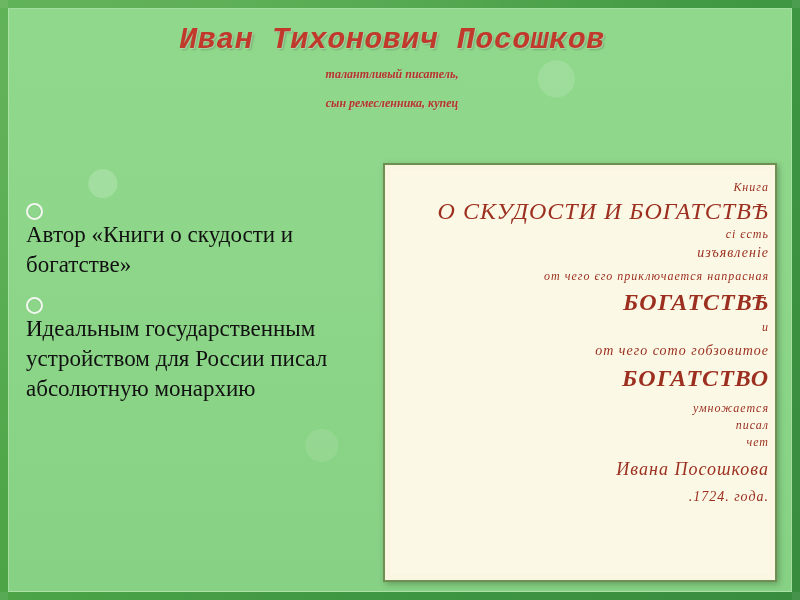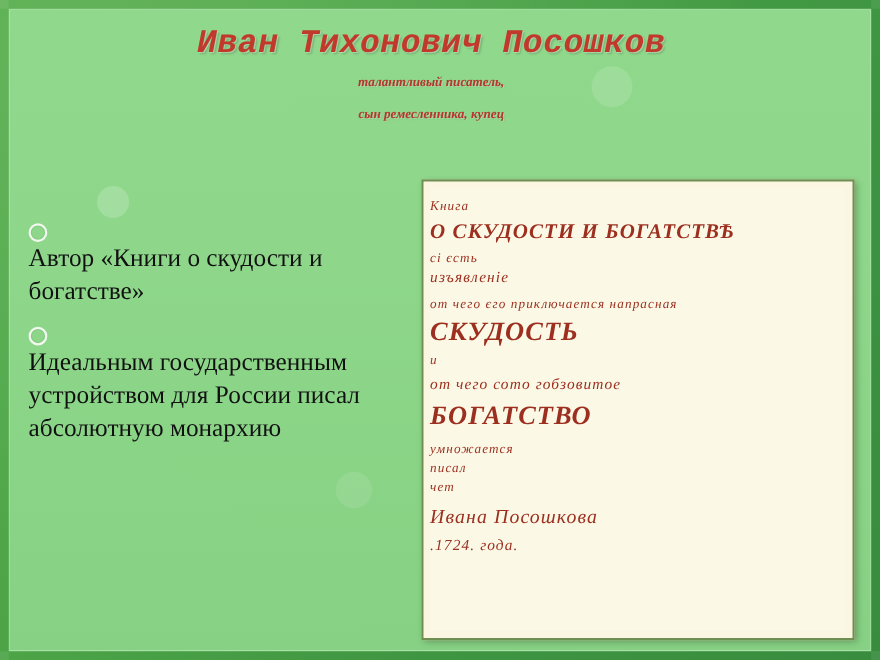--- a/index.html
+++ b/index.html
@@ -148,37 +148,37 @@
     box-shadow: 2px 2px 6px rgba(0,0,0,0.25);
     z-index: 4;
     overflow: hidden;
   }
   .book-inner {
     position: absolute;
     inset: 6px;
     background: #fbf8e6;
     display: flex;
     flex-direction: column;
-    align-items: flex-start;
+    align-items: flex-end;
     justify-content: flex-start;
     padding-top: 8px;
     box-sizing: border-box;
   }
   .ms-line {
     color: #9c2f1f;
     font-family: "Liberation Serif", serif;
     font-style: italic;
     text-align: center;
     white-space: nowrap;
     letter-spacing: 1px;
   }
   .ms-xs { font-size: 12px; line-height: 17px; }
   .ms-sm { font-size: 14px; line-height: 20px; }
   .ms-md { font-size: 18px; line-height: 26px; }
-  .ms-lg { font-size: 19px; line-height: 30px; font-weight: bold; }
+  .ms-lg { font-size: 24px; line-height: 30px; font-weight: normal; }
   .ms-xl { font-size: 24px; line-height: 34px; font-weight: bold; }
   .ms-gap { margin-top: 5px; }
 </style>
 </head>
 <body>
 
 <div class="slide">
 
   <div class="edge edge-top"></div>
   <div class="edge edge-bottom"></div>
@@ -207,21 +207,21 @@
 
   </div>
 
   <div class="book-card">
     <div class="book-inner">
       <div class="ms-line ms-xs">Книга</div>
       <div class="ms-line ms-lg">О СКУДОСТИ И БОГАТСТВѢ</div>
       <div class="ms-line ms-xs">сі єсть</div>
       <div class="ms-line ms-sm">изъявленіе</div>
       <div class="ms-line ms-xs ms-gap">от чего єго приключается напрасная</div>
-      <div class="ms-line ms-xl">СКУДОСТЬ</div>
+      <div class="ms-line ms-xl">БОГАТСТВѢ</div>
       <div class="ms-line ms-xs">и</div>
       <div class="ms-line ms-sm ms-gap">от чего сото гобзовитое</div>
       <div class="ms-line ms-xl">БОГАТСТВО</div>
       <div class="ms-line ms-xs ms-gap">умножается</div>
       <div class="ms-line ms-xs">писал</div>
       <div class="ms-line ms-xs">чет</div>
       <div class="ms-line ms-md ms-gap">Ивана Посошкова</div>
       <div class="ms-line ms-sm ms-gap">.1724. года.</div>
     </div>
   </div>

